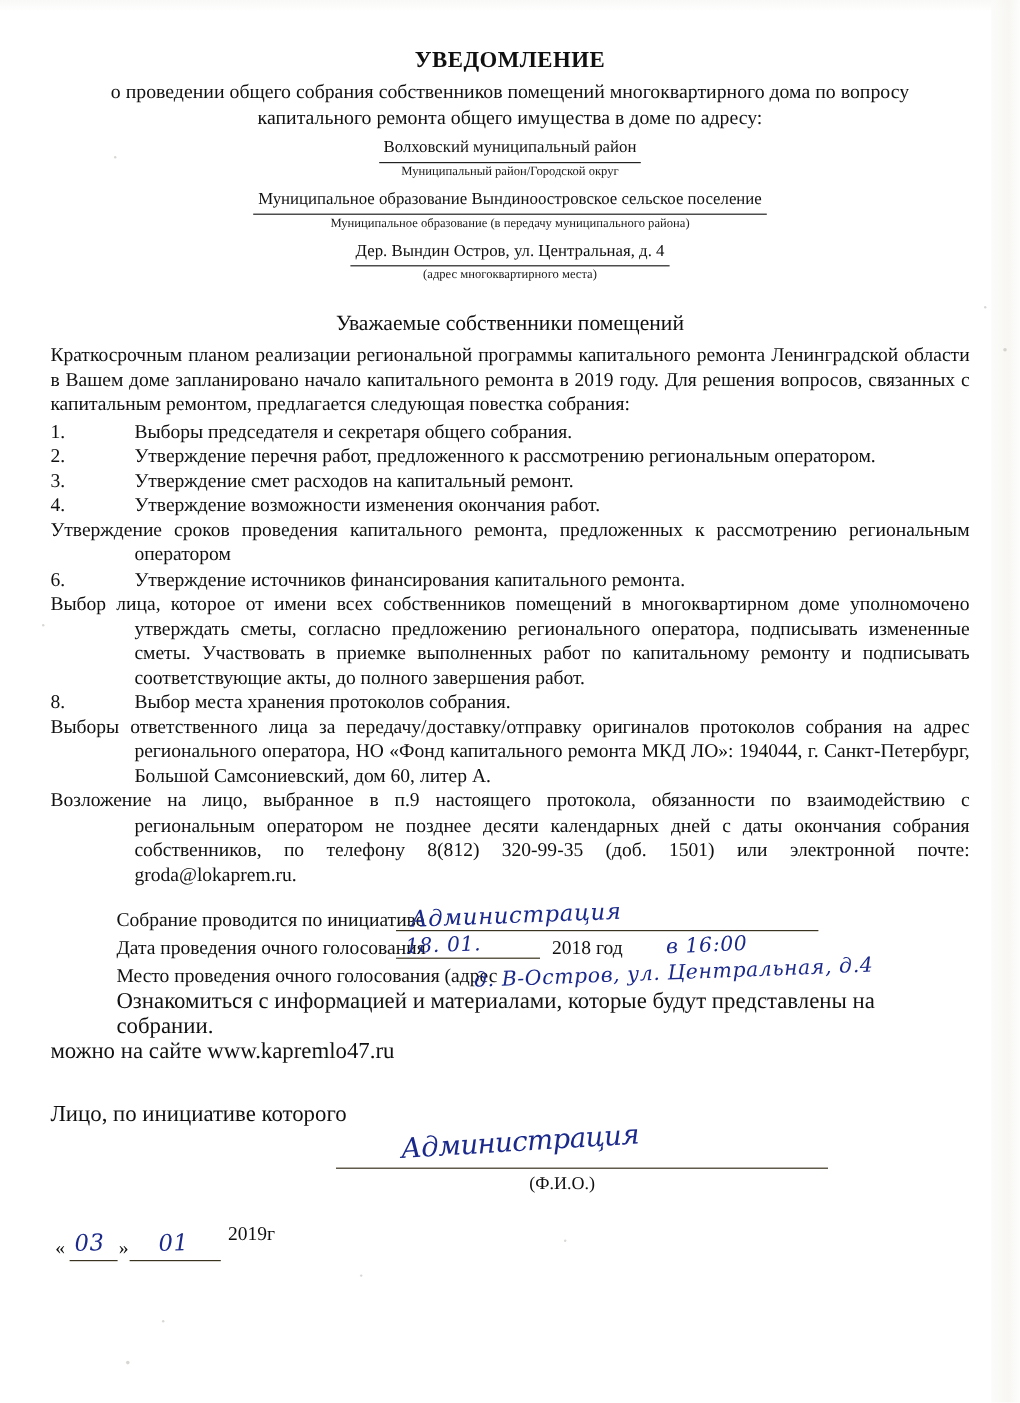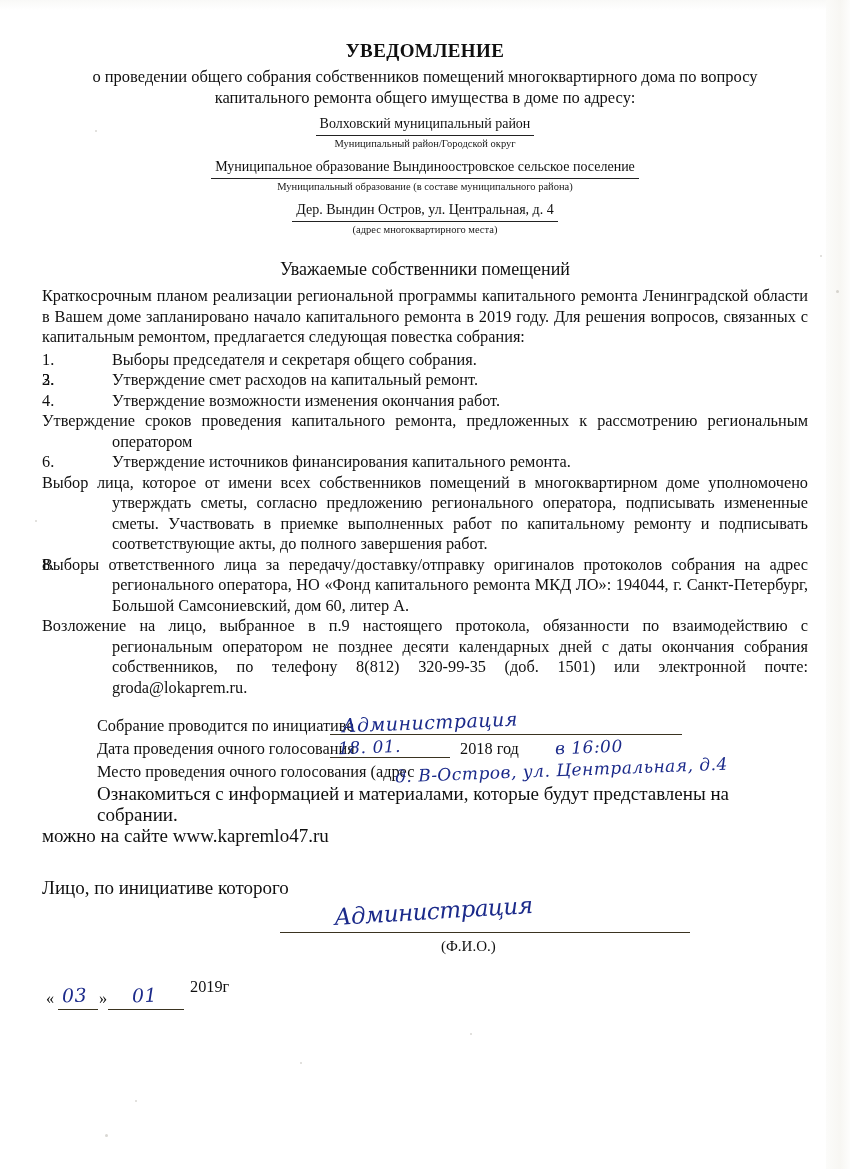--- a/index.html
+++ b/index.html
@@ -206,39 +206,40 @@
     <div class="subtitle">о проведении общего собрания собственников помещений многоквартирного дома по вопросу</div>
     <div class="subtitle">капитального ремонта общего имущества в доме по адресу:</div>
 
     <div class="field-block">
       <div class="field-line">Волховский муниципальный район</div>
       <div class="field-caption">Муниципальный район/Городской округ</div>
     </div>
 
     <div class="field-block">
       <div class="field-line">Муниципальное образование Вындиноостровское сельское поселение</div>
-      <div class="field-caption">Муниципальный образование (в составе муниципального района)</div>
+      <div class="field-caption">Муниципальное образование (в передачу муниципального района)</div>
     </div>
 
     <div class="field-block">
       <div class="field-line">Дер. Вындин Остров, ул. Центральная, д. 4</div>
       <div class="field-caption">(адрес многоквартирного места)</div>
     </div>
 
     <div class="greeting">Уважаемые собственники помещений</div>
 
     <p class="body-text">Краткосрочным планом реализации региональной программы капитального ремонта Ленинградской области в Вашем доме запланировано начало капитального ремонта в 2019 году. Для решения вопросов, связанных с капитальным ремонтом, предлагается следующая повестка собрания:</p>
 
     <ol class="agenda">
       <li>
         <span class="num">1.</span>
         <span class="itemtext">Выборы председателя и секретаря общего собрания.</span>
       </li>
       <li>
         <span class="num">2.</span>
+        <span class="itemtext">Утверждение перечня работ, предложенного к рассмотрению региональным оператором.</span>
       </li>
       <li>
         <span class="num">3.</span>
         <span class="itemtext">Утверждение смет расходов на капитальный ремонт.</span>
       </li>
       <li>
         <span class="num">4.</span>
         <span class="itemtext">Утверждение возможности изменения окончания работ.</span>
       </li>
       <li class="wrap">
@@ -248,20 +249,21 @@
       <li>
         <span class="num">6.</span>
         <span class="itemtext">Утверждение источников финансирования капитального ремонта.</span>
       </li>
       <li class="wrap">
         <span class="num">7.</span>
         <span class="itemtext">Выбор лица, которое от имени всех собственников помещений в многоквартирном доме уполномочено утверждать сметы, согласно предложению регионального оператора, подписывать измененные сметы. Участвовать в приемке выполненных работ по капитальному ремонту и подписывать соответствующие акты, до полного завершения работ.</span>
       </li>
       <li>
         <span class="num">8.</span>
+        <span class="itemtext">Выбор места хранения протоколов собрания.</span>
       </li>
       <li class="wrap">
         <span class="num">9.</span>
         <span class="itemtext">Выборы ответственного лица за передачу/доставку/отправку оригиналов протоколов собрания на адрес регионального оператора, НО «Фонд капитального ремонта МКД ЛО»: 194044, г. Санкт-Петербург, Большой Самсониевский, дом 60, литер А.</span>
       </li>
       <li class="wrap">
         <span class="num">10.</span>
         <span class="itemtext">Возложение на лицо, выбранное в п.9 настоящего протокола, обязанности по взаимодействию с региональным оператором не позднее десяти календарных дней с даты окончания собрания собственников, по телефону 8(812) 320-99-35 (доб. 1501) или электронной почте: groda@lokaprem.ru.</span>
       </li>
     </ol>

